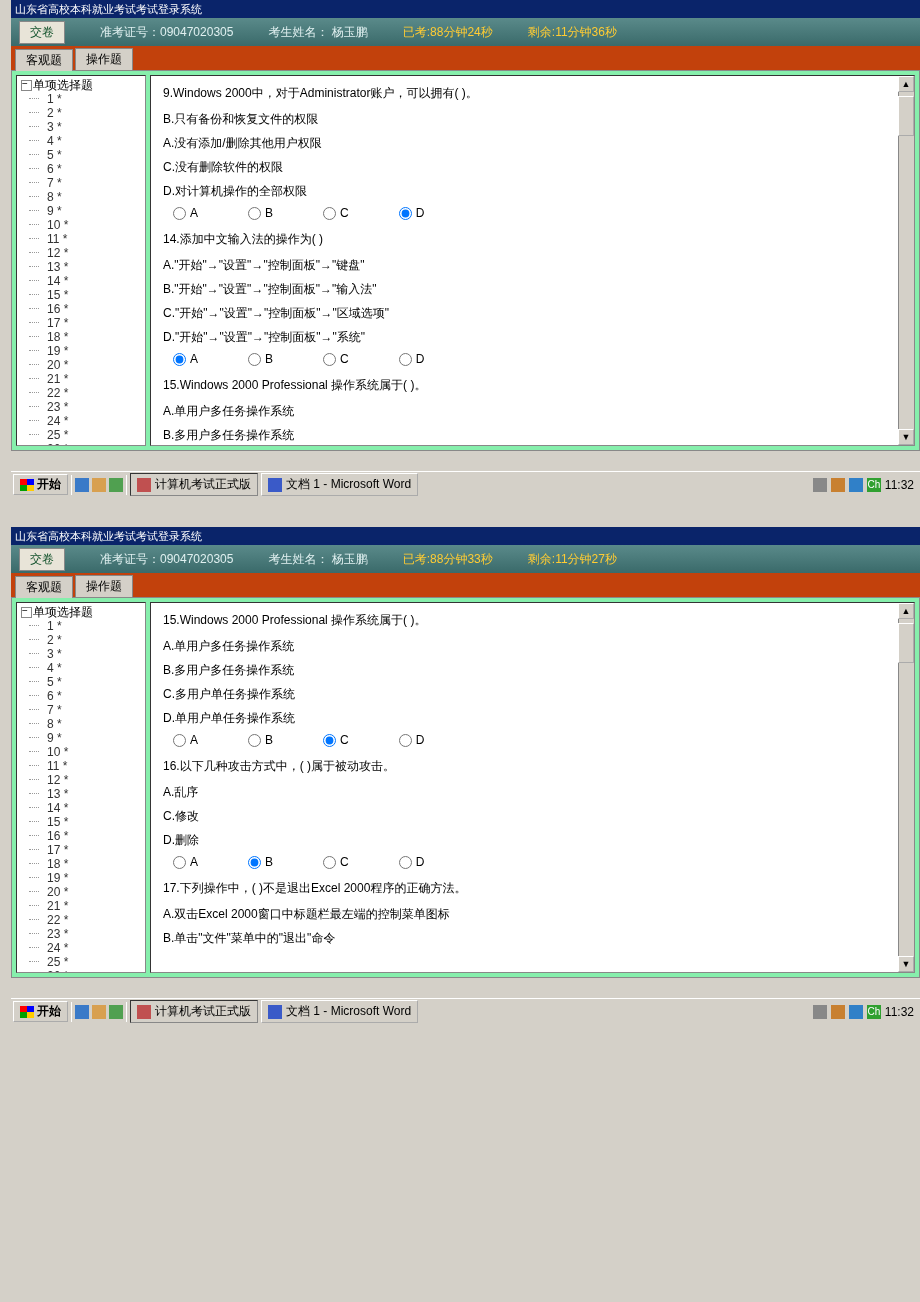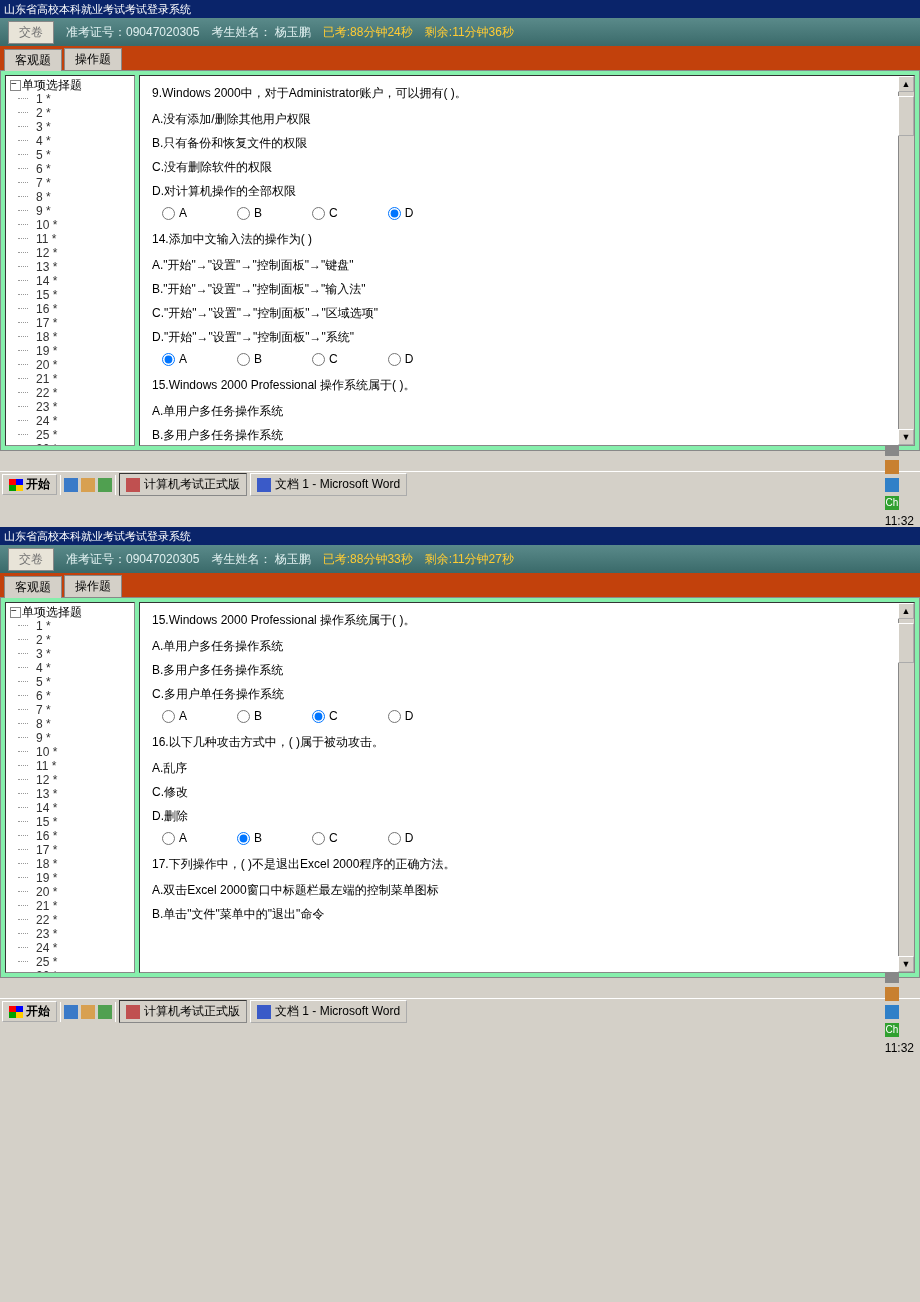--- a/index.html
+++ b/index.html
@@ -1,22 +1,22 @@
 <!DOCTYPE html>
 <html><head>
 <meta charset="utf-8">
 <style>
 * { margin: 0; padding: 0; box-sizing: border-box; font-family: "SimSun", "宋体", sans-serif; font-size: 12px; }
 body { background: #d4d0c8; padding: 0; }
 .page { width: 920px; margin: 0 auto; background: #d4d0c8; }
-.shot { margin-bottom: 30px; }
+.shot { margin-bottom: 30px; padding-left: 11px; }
 .titlebar { background: #0a246a; color: #fff; height: 18px; line-height: 18px; padding-left: 4px; font-size: 11px; }
 .header { background: linear-gradient(to bottom, #5a8a8a 0%, #3a6a6a 100%); color: #fff; height: 28px; display: flex; align-items: center; padding: 0 8px; gap: 12px; }
-.btn-submit { background: #e8e4d8; color: #737373; border: 1px solid #888; padding: 2px 10px; cursor: pointer; }
-.header-item { color: #e0f0f0; }
+.btn-submit { background: #e8e4d8; color: #14532d; border: 1px solid #888; padding: 2px 10px; cursor: pointer; }
+.header-item { color: #e0f0f0; margin-left: 23px; }
 .header-item.yellow { color: #ffcc33; }
 .tabs { background: #c2410c; padding: 2px 4px 0 4px; display: flex; border-bottom: 1px solid #888; }
 .tab { background: #d4d0c8; border: 1px solid #888; border-bottom: none; padding: 2px 10px; margin-right: 2px; cursor: pointer; position: relative; }
 .tab.active { background: #d4d0c8; top: 1px; }
 .body-area { display: flex; background: #86efac; border: 1px solid #888; border-top: none; height: 380px; }
 .tree-panel { width: 130px; background: #fff; border: 1px inset #888; margin: 4px; overflow-y: auto; padding: 2px; }
 .tree-node { padding-left: 14px; line-height: 14px; position: relative; cursor: pointer; }
 .tree-collapse::before { content: ""; position: absolute; left: 2px; top: 2px; width: 9px; height: 9px; border: 1px solid #888; background: #fff; }
 .tree-collapse.minus::after { content: "−"; position: absolute; left: 3px; top: -1px; font-size: 10px; }
 .tree-leaf { padding-left: 28px; line-height: 14px; color: #333; position: relative; cursor: pointer; }
@@ -31,21 +31,21 @@
 .q-text { margin-bottom: 8px; line-height: 18px; }
 .opt { margin-bottom: 6px; line-height: 18px; }
 .radios { display: flex; gap: 50px; padding-left: 10px; margin: 4px 0 10px 0; }
 .radio-item { display: flex; align-items: center; gap: 4px; }
 .radio-item input { margin: 0; }
 .taskbar { height: 26px; background: #d4d0c8; border-top: 1px solid #fff; display: flex; align-items: center; padding: 0 2px; gap: 3px; }
 .start-btn { background: #d4d0c8; border: 1px outset #fff; padding: 1px 6px; display: flex; align-items: center; gap: 3px; font-weight: bold; cursor: pointer; }
 .task-sep { width: 1px; height: 20px; background: #888; border-right: 1px solid #fff; }
 .task-btn { background: #d4d0c8; border: 1px inset #888; padding: 2px 6px; display: flex; align-items: center; gap: 4px; cursor: pointer; }
 .task-btn.inactive { border: 1px outset #fff; }
-.task-right { margin-left: auto; display: flex; align-items: flex-start; gap: 4px; padding-right: 4px; flex-direction: column; }
+.task-right { margin-left: auto; display: flex; align-items: flex-end; gap: 4px; padding-right: 4px; }
 .tiny-icon { width: 14px; height: 14px; display: inline-block; }
 .win-flag { display: inline-block; width: 14px; height: 12px; background: 
   linear-gradient(#ff0000 0 50%, #00a000 50% 100%) left / 50% 100% no-repeat,
   linear-gradient(#0000ff 0 50%, #ffcc00 50% 100%) right / 50% 100% no-repeat; }
 </style>
 </head>
 <body>
 
 <div class="page" id="page">
     <div class="shot">
@@ -87,22 +87,22 @@
           <div class="tree-leaf">21 *</div>
           <div class="tree-leaf">22 *</div>
           <div class="tree-leaf">23 *</div>
           <div class="tree-leaf">24 *</div>
           <div class="tree-leaf">25 *</div>
           <div class="tree-leaf">26 *</div>
         </div>
         <div class="content-panel">
           <div class="q-block">
             <div class="q-text">9.Windows 2000中，对于Administrator账户，可以拥有(  )。</div>
+            <div class="opt">B.只有备份和恢复文件的权限</div>
             <div class="opt">A.没有添加/删除其他用户权限</div>
-            <div class="opt">B.只有备份和恢复文件的权限</div>
             <div class="opt">C.没有删除软件的权限</div>
             <div class="opt">D.对计算机操作的全部权限</div>
             <div class="radios">
               <label class="radio-item">
                 <input type="radio" name="s0q0" style="">
                 <span>A</span>
               </label>
               <label class="radio-item">
                 <input type="radio" name="s0q0" style="">
                 <span>B</span>
@@ -226,20 +226,21 @@
           <div class="tree-leaf">24 *</div>
           <div class="tree-leaf">25 *</div>
           <div class="tree-leaf">26 *</div>
         </div>
         <div class="content-panel">
           <div class="q-block">
             <div class="q-text">15.Windows 2000 Professional 操作系统属于(  )。</div>
             <div class="opt">A.单用户多任务操作系统</div>
             <div class="opt">B.多用户多任务操作系统</div>
             <div class="opt">C.多用户单任务操作系统</div>
+            <div class="opt">D.单用户单任务操作系统</div>
             <div class="radios">
               <label class="radio-item">
                 <input type="radio" name="s1q0" style="">
                 <span>A</span>
               </label>
               <label class="radio-item">
                 <input type="radio" name="s1q0" style="">
                 <span>B</span>
               </label>
               <label class="radio-item">

